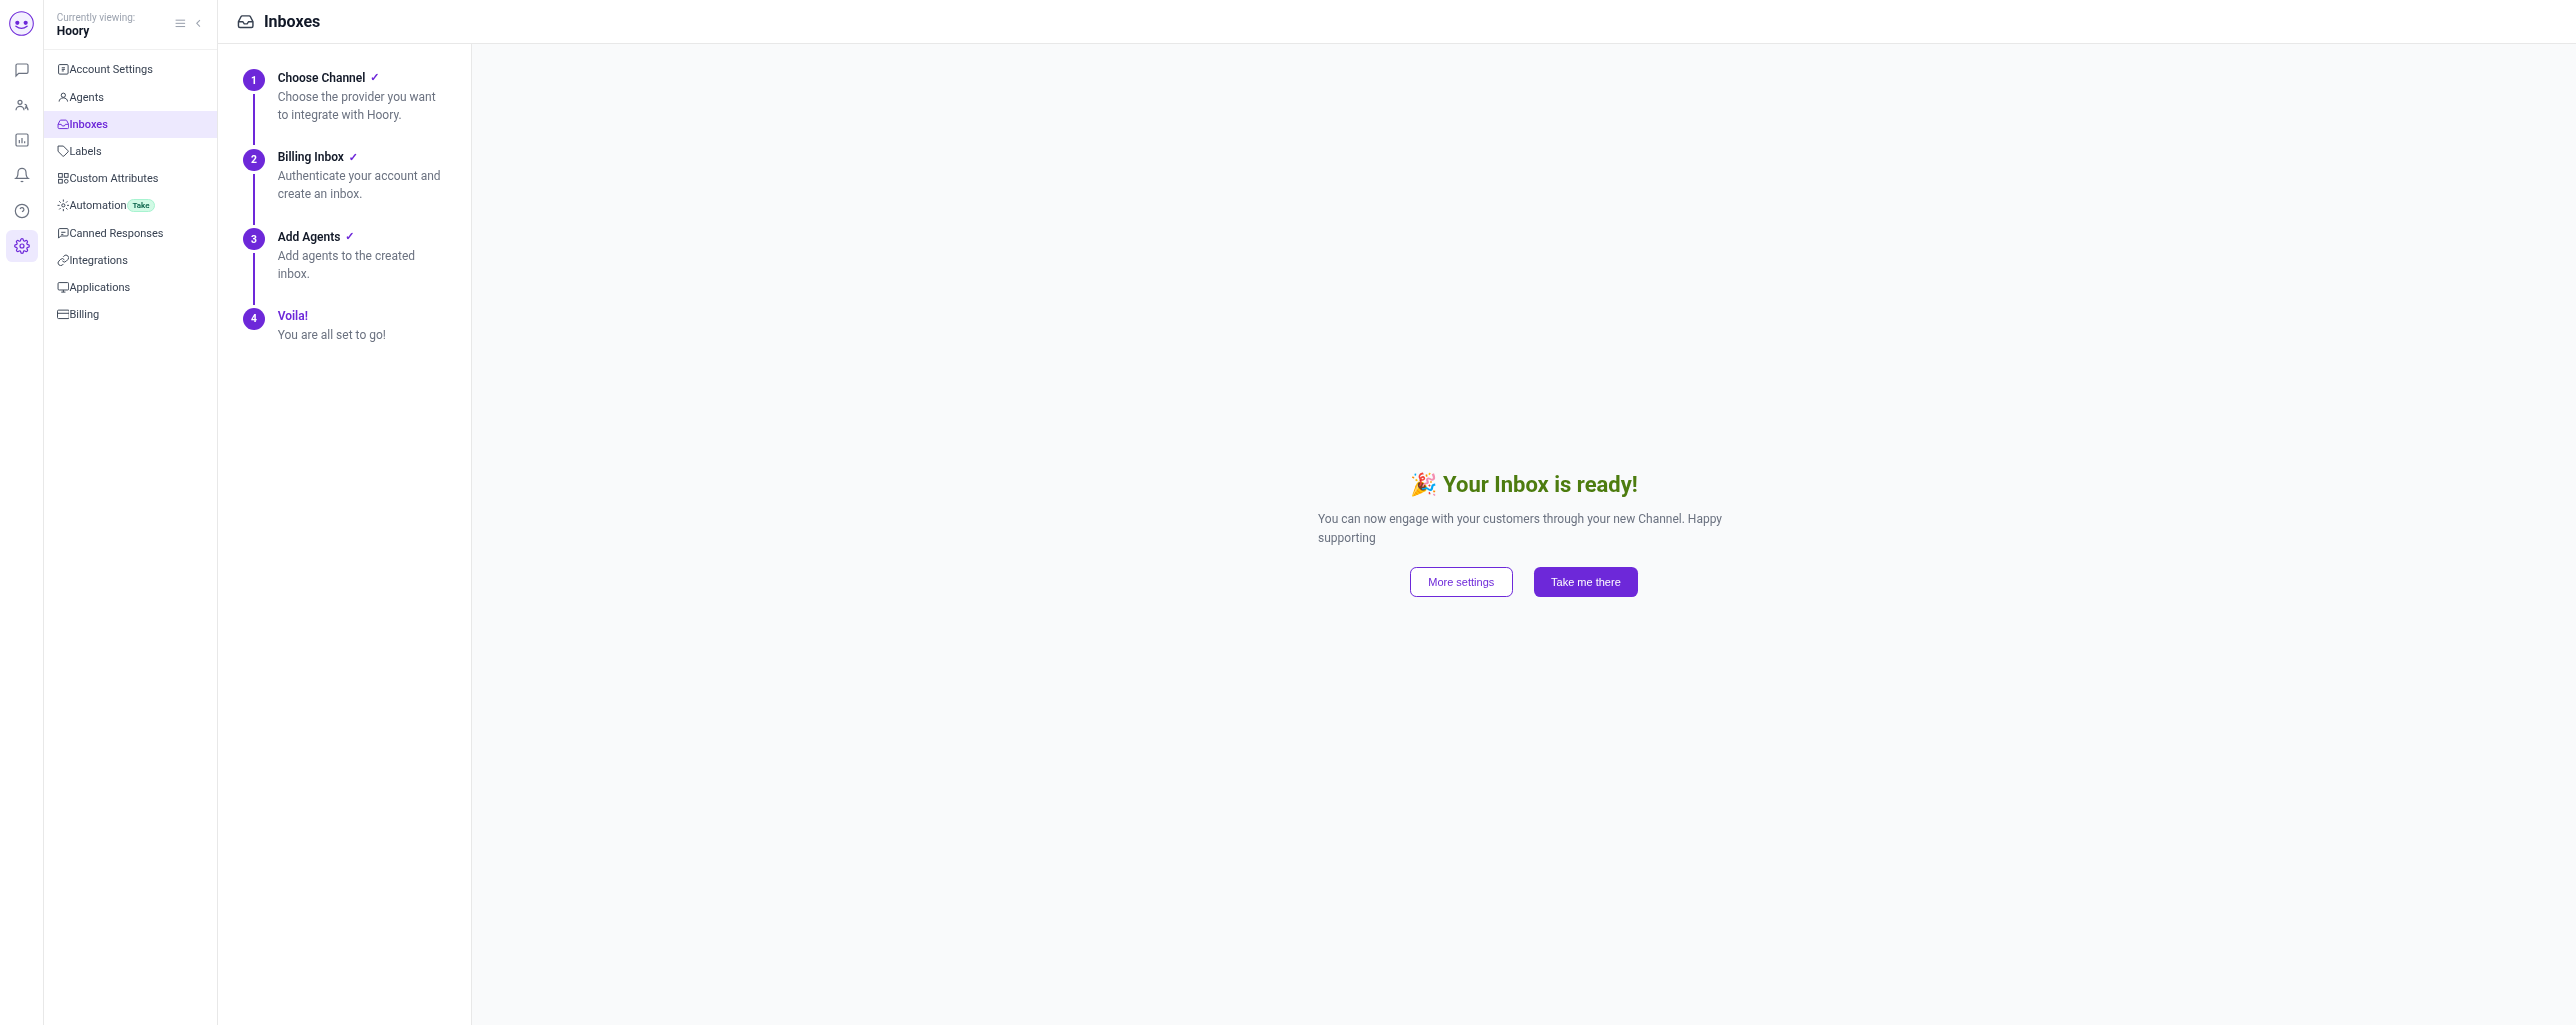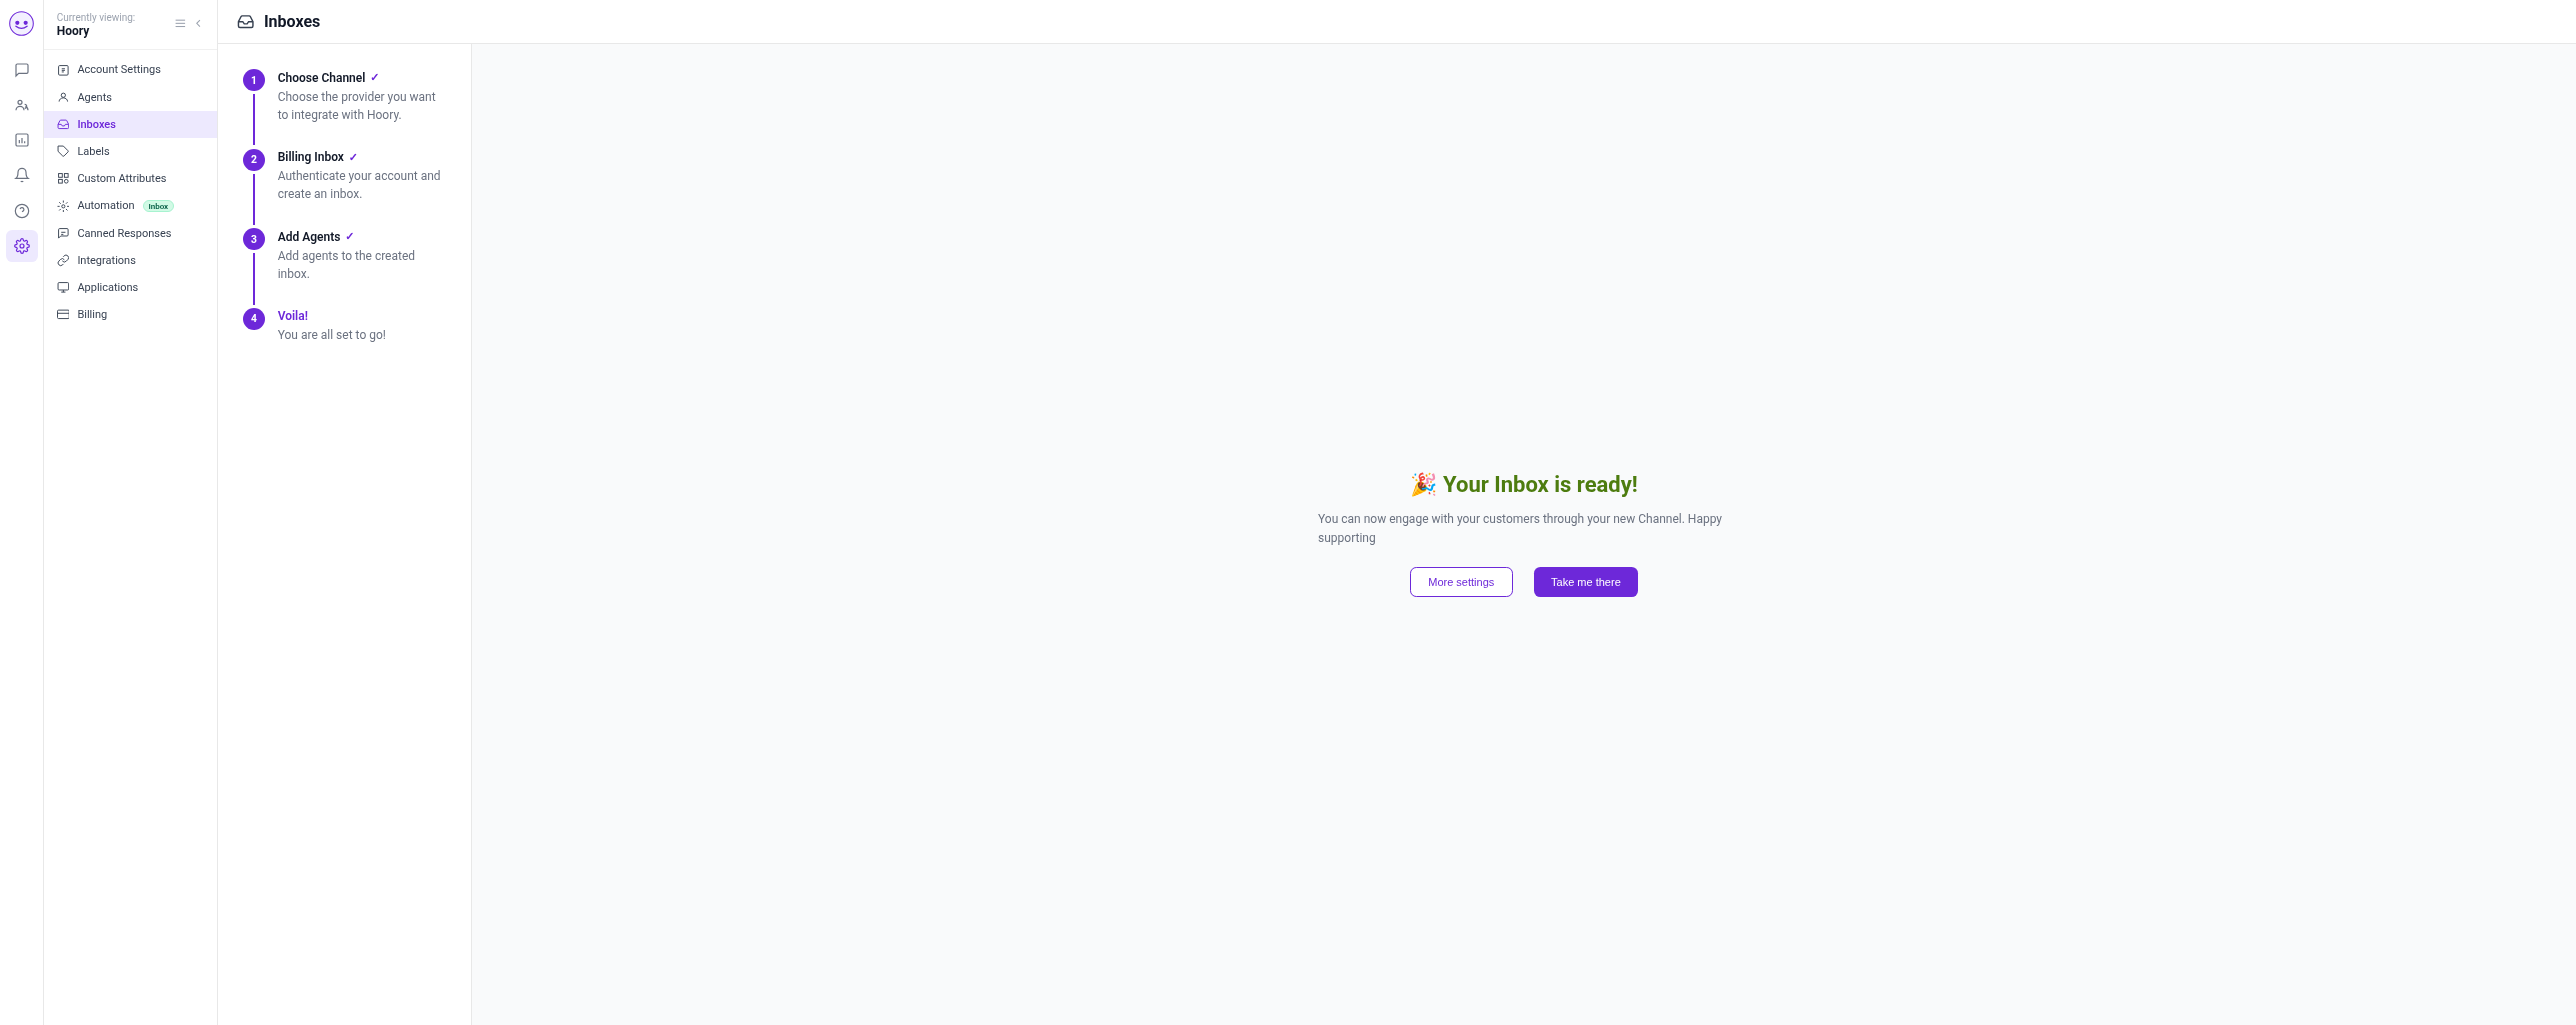--- a/index.html
+++ b/index.html
@@ -75,22 +75,21 @@
     }
     .sidebar-controls svg { width: 12.7px; height: 12.7px; cursor: pointer; }
 
     .sidebar-menu {
       flex: 1;
       padding: 6.3px 0;
       overflow-y: auto;
     }
     .sidebar-item {
       display: flex;
-      align-items: flex-end;
-      gap: 8px;
+      align-items: flex-start;
       padding: 7.1px 12.7px;
       cursor: pointer;
       color: #374151;
       font-size: 11px;
       border-radius: 0;
       transition: background 0.12s;
     }
     .sidebar-item.active { background: #ede9fe; color: #6d28d9; font-weight: 500; }
     .sidebar-item svg { width: 12.7px; height: 12.7px; flex-shrink: 0; }
     .sidebar-item .badge {
@@ -369,21 +368,21 @@
         </svg>
       <span>Custom Attributes</span>
     </div>
 
     <div class="sidebar-item">
       <svg viewBox="0 0 24 24" fill="none" stroke="currentColor" stroke-width="1.8">
           <circle cx="12" cy="12" r="3"></circle>
           <path d="M12 1v4M12 19v4M4.22 4.22l2.83 2.83M16.95 16.95l2.83 2.83M1 12h4M19 12h4M4.22 19.78l2.83-2.83M16.95 7.05l2.83-2.83"></path>
         </svg>
       <span>Automation</span>
-      <span class="badge">Inbox</span>
+      <span class="badge">Take</span>
     </div>
 
     <div class="sidebar-item">
       <svg viewBox="0 0 24 24" fill="none" stroke="currentColor" stroke-width="1.8">
           <path d="M21 15a2 2 0 0 1-2 2H7l-4 4V5a2 2 0 0 1 2-2h14a2 2 0 0 1 2 2z"></path>
           <line x1="8" y1="10" x2="16" y2="10"></line>
           <line x1="8" y1="14" x2="12" y2="14"></line>
         </svg>
       <span>Canned Responses</span>
     </div>

